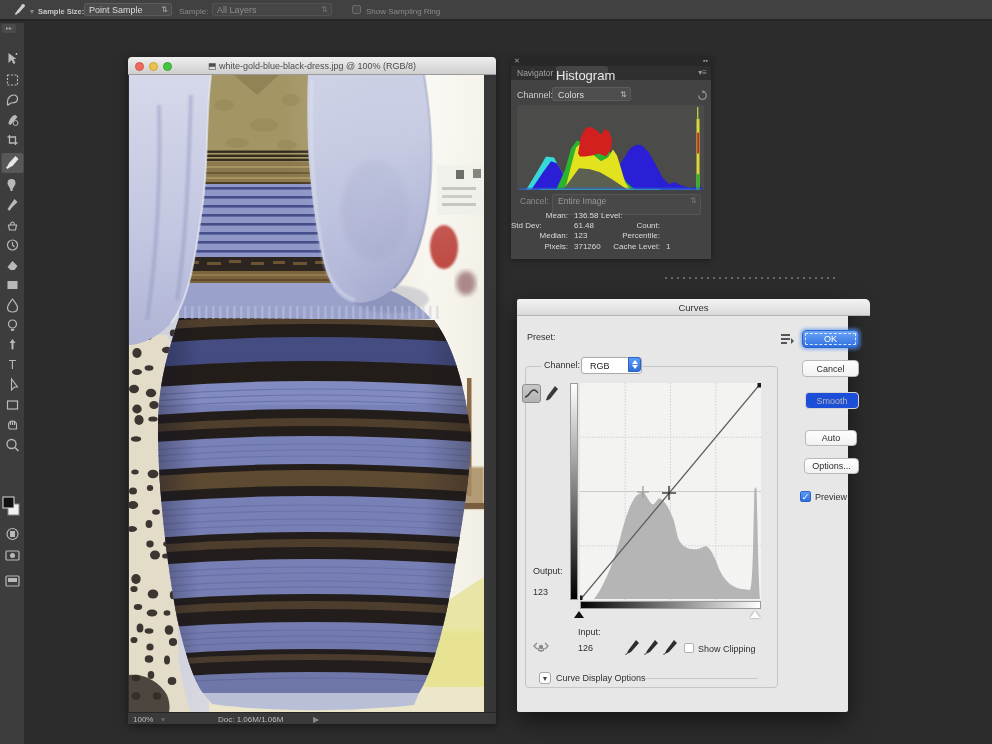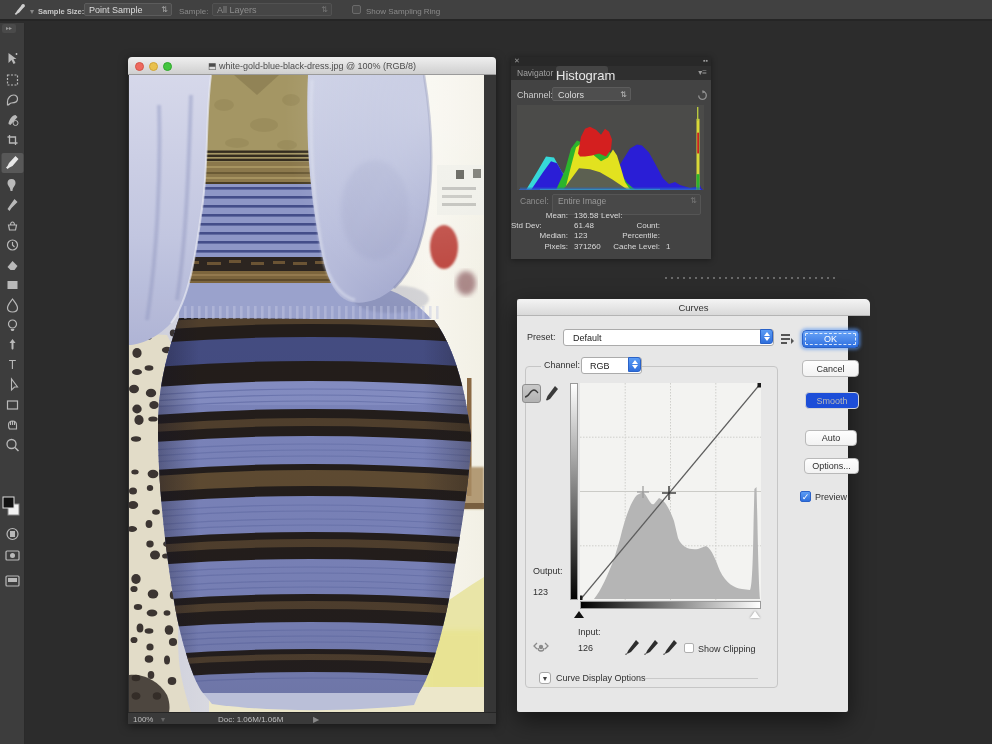--- a/index.html
+++ b/index.html
@@ -456,21 +456,20 @@
   <span class="abs" style="left:90px;top:20px;width:59px;text-align:right">Percentile:</span>
   <span class="abs" style="left:90px;top:31px;width:59px;text-align:right">Cache Level:</span>
       <span class="abs" style="left:155px;top:31px">1</span>
  </div>
 </div>
 <div class="abs" style="left:665px;top:277px;width:170px;height:2px;background:repeating-linear-gradient(to right,rgba(165,165,165,.5) 0 2px,transparent 2px 6px)"></div>
 
 <div id="curves">
  <div class="ttl">Curves</div>
  <div class="abs" style="left:10px;top:33px">Preset:</div>
- <div class="wdrop" style="left:46px;top:30px;width:211px;height:17px;padding:3px 0 0 9px">Default<span class="stepper"></span></div>
  <svg class="abs" style="left:263px;top:33px" width="14" height="13" viewBox="0 0 14 13">
       <rect x="1" y="2" width="9" height="2" fill="#555"></rect>
       <rect x="1" y="6" width="9" height="2" fill="#555"></rect>
       <rect x="1" y="10" width="6" height="2" fill="#555"></rect>
       <path d="M11 6 L14 9 L11 12 Z" fill="#555"></path>
     </svg>
  <div class="btn" style="left:285px;top:31px;width:57px;height:18px;background:linear-gradient(#6aa5f8,#2e6fe0);border-color:#2a62c8;color:#fff;line-height:17px;box-shadow:0 0 3px 2px rgba(90,150,240,.55);outline:1px dashed rgba(255,255,255,.8);outline-offset:-4px">OK</div>
  <div class="abs" style="left:8px;top:67px;width:253px;height:322px;border:1px solid #c6c6c6;border-radius:4px"></div>
  <div class="abs" style="left:24px;top:61px;background:#e7e7e7;padding:0 3px">Channel:</div>
  <div class="wdrop" style="left:64px;top:58px;width:61px;height:16px;padding:3px 0 12px 8px">RGB<span class="stepper"></span></div>

